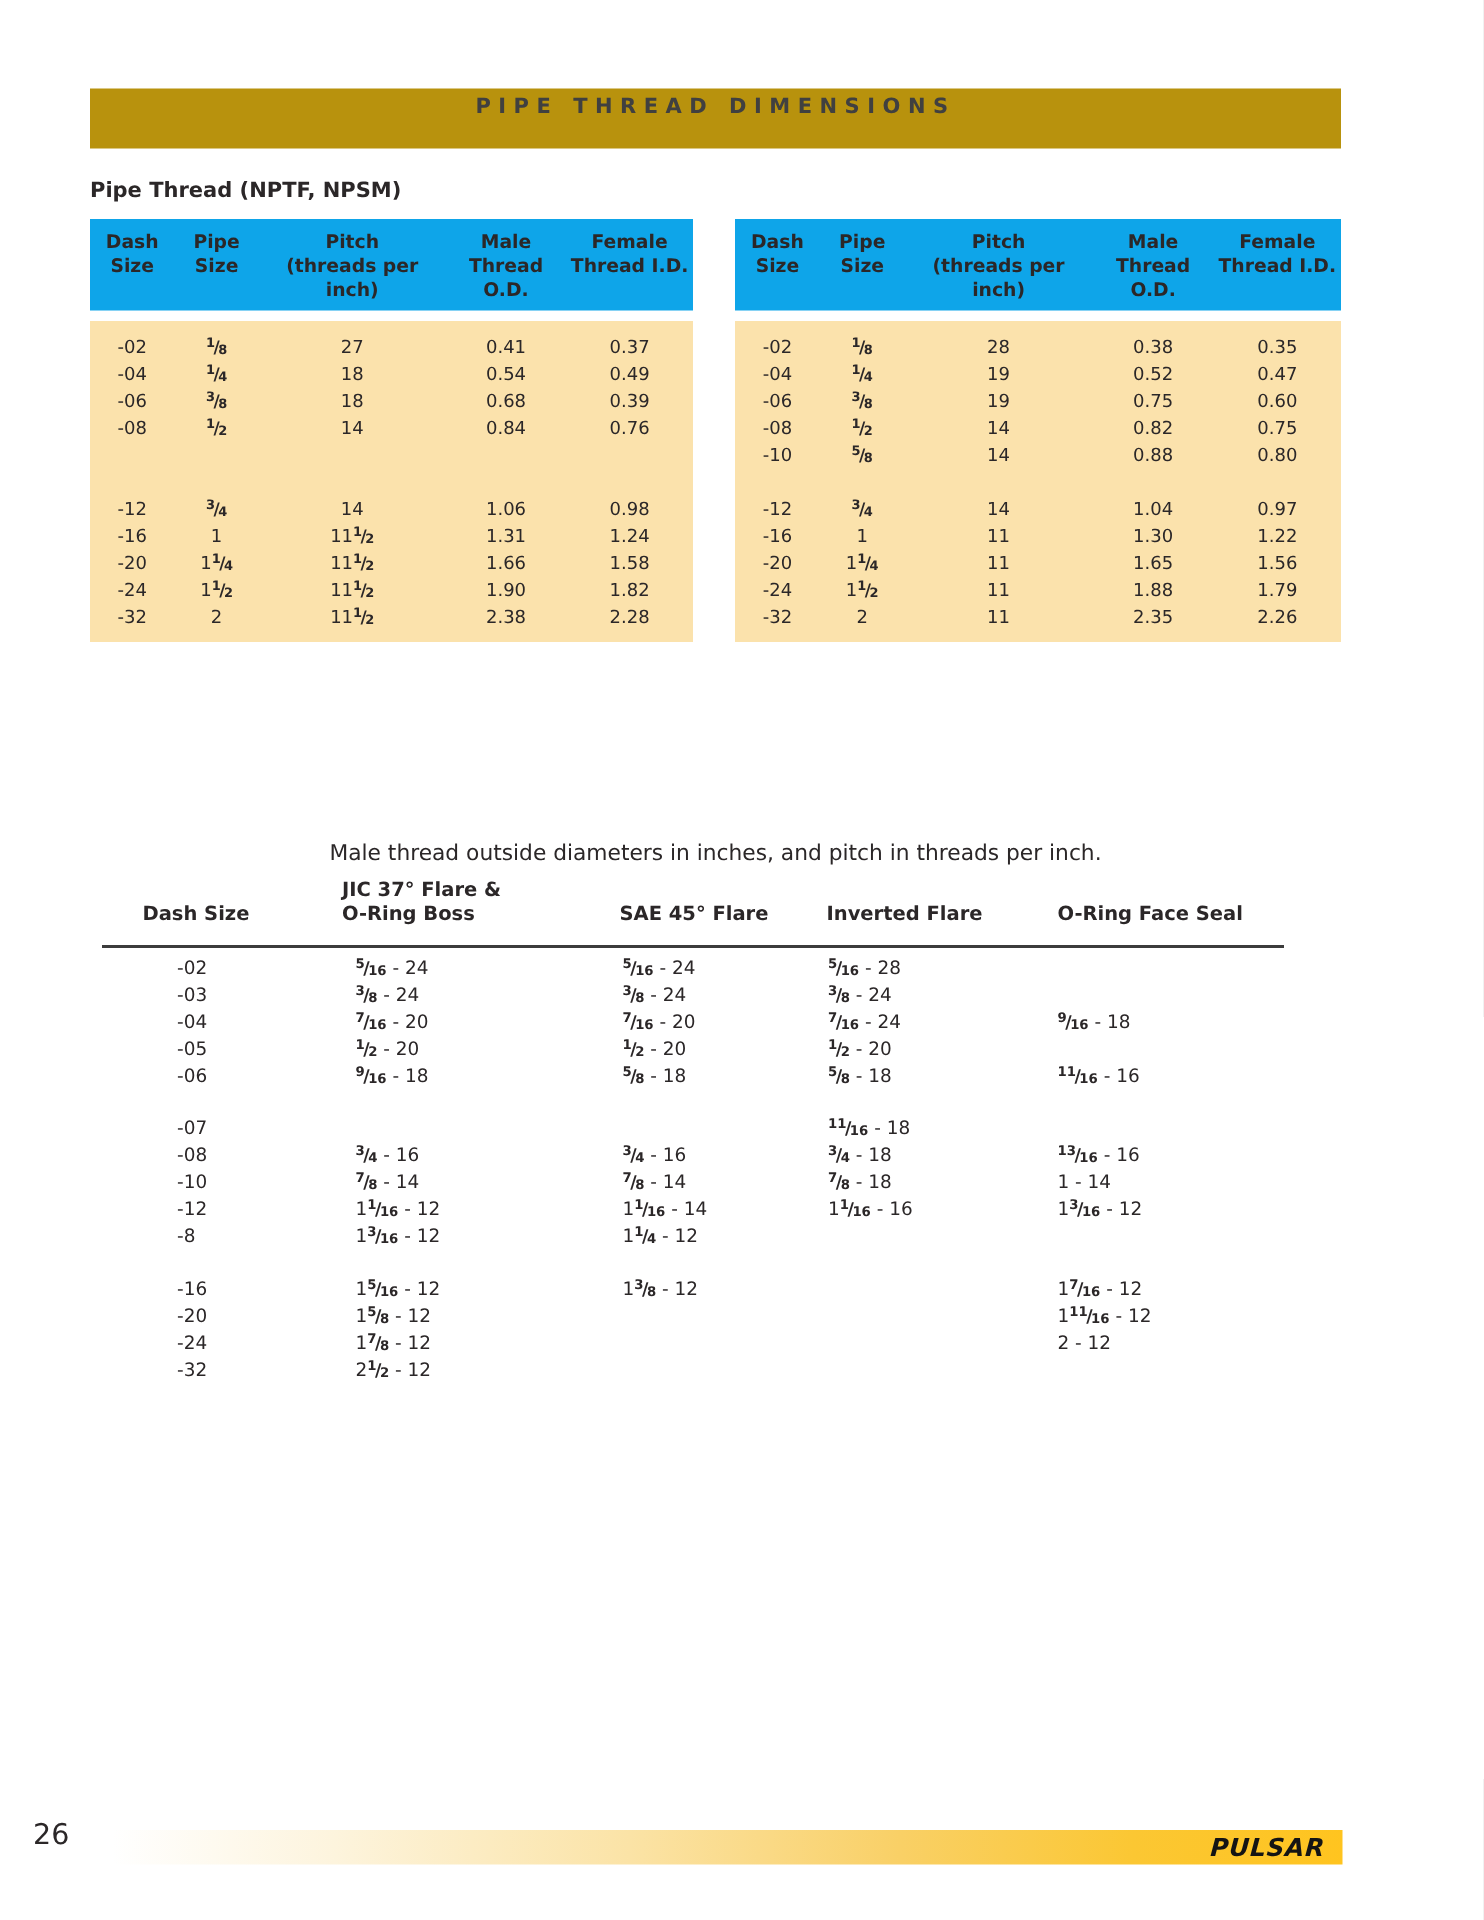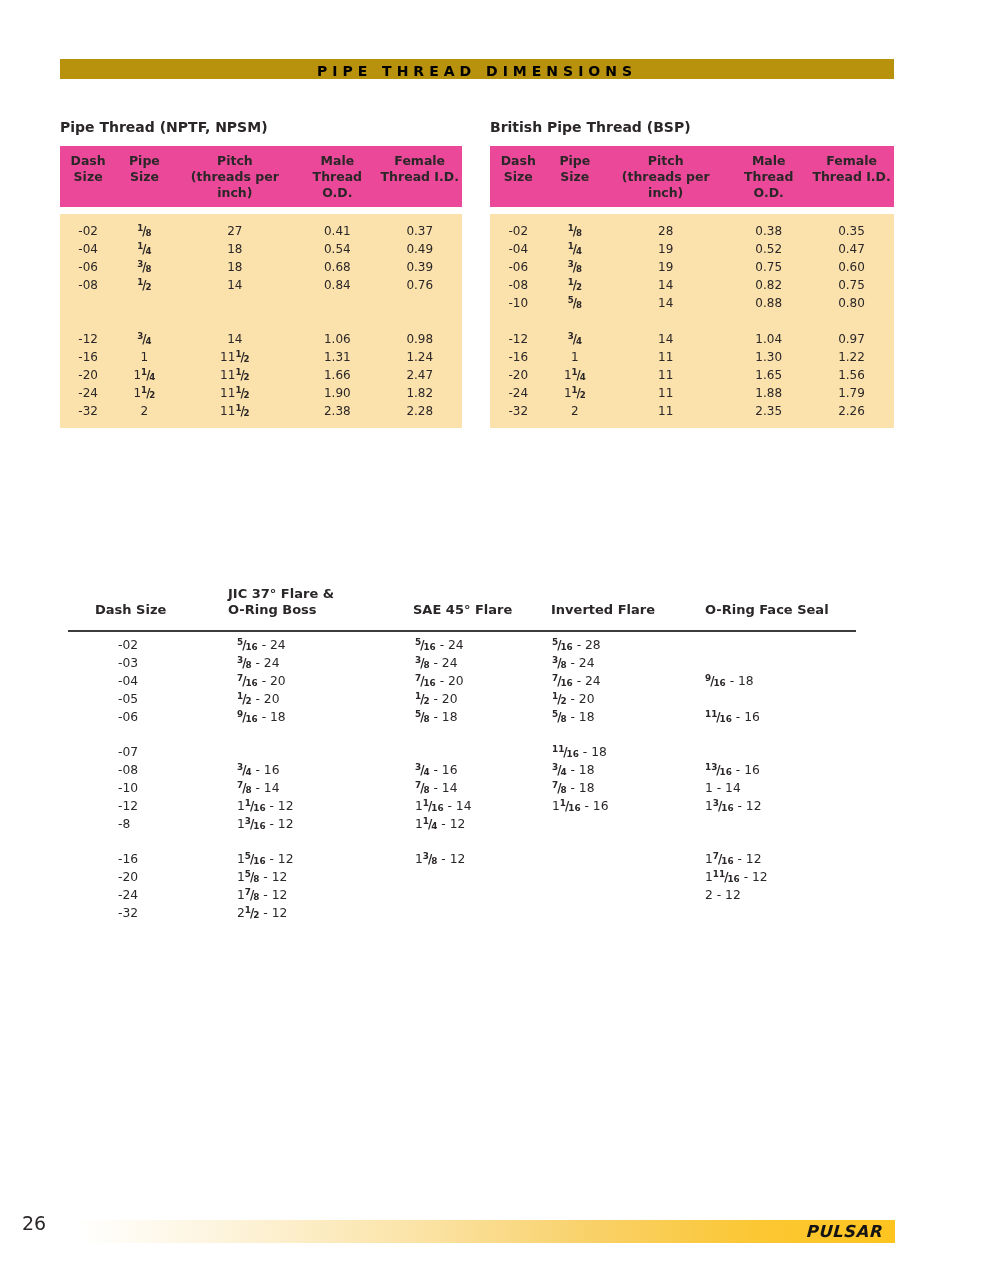--- a/index.html
+++ b/index.html
@@ -7,42 +7,42 @@
     position:relative;
     width:989px;height:1280px;
     background:#ffffff;
     font-family:"DejaVu Sans","Liberation Sans",sans-serif;
     color:#2b2728;
     overflow:hidden;
     margin:0 auto;
   }
   
   .gold-bar{
-    position:absolute;left:60px;width:834px;height:20px;
-    background:#b8920d;color:#000000;
+    position:absolute;left:60px;width:834px;height:40px;
+    background:#b8920d;color:#404040;
     font-weight:bold;font-size:14px;letter-spacing:5px;
     text-align:center;line-height:25px;
   }
   #bar1{top:59px}
   #bar2{top:532px}
 
   
   .table-title{
     position:absolute;top:119px;
     font-weight:bold;font-size:14px;text-align:left;
   }
   #t0-title{left:60px;width:402px}
   #t1-title{left:490px;width:404px}
 
   
   .pipe-table{position:absolute;top:146px;}
   #pt0{left:60px;width:402px}
   #pt1{left:490px;width:404px}
   .pt-head{
-    background:#ec4899;
+    background:#0ea5e9;
     display:grid;grid-template-columns:14% 14% 31% 20% 21%;
     padding:7px 0 6px 0;
   }
   .pt-hcell{font-weight:bold;font-size:12.5px;text-align:center;line-height:16px;}
   .pt-body{background:#fbe2ac;margin-top:7px;padding:8px 0 8px 0;}
   .pt-row{display:grid;grid-template-columns:14% 14% 31% 20% 21%;height:18px;line-height:18px;}
   .pt-cell{text-align:center;font-size:12px;}
   .t0 .pt-spacer{height:36px}
   .t1 .pt-spacer{height:18px}
 
@@ -91,21 +91,20 @@
   }
 </style>
 </head>
 <body>
 
 <div id="page">
 
   <div id="bar1" class="gold-bar">PIPE THREAD DIMENSIONS</div>
 
   <div id="t0-title" class="table-title">Pipe Thread (NPTF, NPSM)</div>
-  <div id="t1-title" class="table-title">British Pipe Thread (BSP)</div>
 
   <div id="pt0" class="pipe-table t0">
     <div class="pt-head">
         <div class="pt-hcell">
           <div>Dash</div>
           <div>Size</div>
         </div>
         <div class="pt-hcell">
           <div>Pipe</div>
           <div>Size</div>
@@ -165,21 +164,21 @@
           <div class="pt-cell c1">1</div>
           <div class="pt-cell c2">11<span class="fr"><sup>1</sup><span class="sl">/</span><sub>2</sub></span></div>
           <div class="pt-cell c3">1.31</div>
           <div class="pt-cell c4">1.24</div>
         </div>
         <div class="pt-row">
           <div class="pt-cell c0">-20</div>
           <div class="pt-cell c1">1<span class="fr"><sup>1</sup><span class="sl">/</span><sub>4</sub></span></div>
           <div class="pt-cell c2">11<span class="fr"><sup>1</sup><span class="sl">/</span><sub>2</sub></span></div>
           <div class="pt-cell c3">1.66</div>
-          <div class="pt-cell c4">2.47</div>
+          <div class="pt-cell c4">1.58</div>
         </div>
         <div class="pt-row">
           <div class="pt-cell c0">-24</div>
           <div class="pt-cell c1">1<span class="fr"><sup>1</sup><span class="sl">/</span><sub>2</sub></span></div>
           <div class="pt-cell c2">11<span class="fr"><sup>1</sup><span class="sl">/</span><sub>2</sub></span></div>
           <div class="pt-cell c3">1.90</div>
           <div class="pt-cell c4">1.82</div>
         </div>
         <div class="pt-row">
           <div class="pt-cell c0">-32</div>
@@ -283,20 +282,21 @@
           <div class="pt-cell c0">-32</div>
           <div class="pt-cell c1">2</div>
           <div class="pt-cell c2">11</div>
           <div class="pt-cell c3">2.35</div>
           <div class="pt-cell c4">2.26</div>
         </div>
       </div>
   </div>
 
 
+  <div id="s2-subtitle">Male thread outside diameters in inches, and pitch in threads per inch.</div>
 
   <div id="s2-table">
     <div class="s2-head">
         <div>
           <div>Dash Size</div>
         </div>
         <div>
           <div>JIC 37° Flare &amp;</div>
           <div>O-Ring Boss</div>
         </div>

